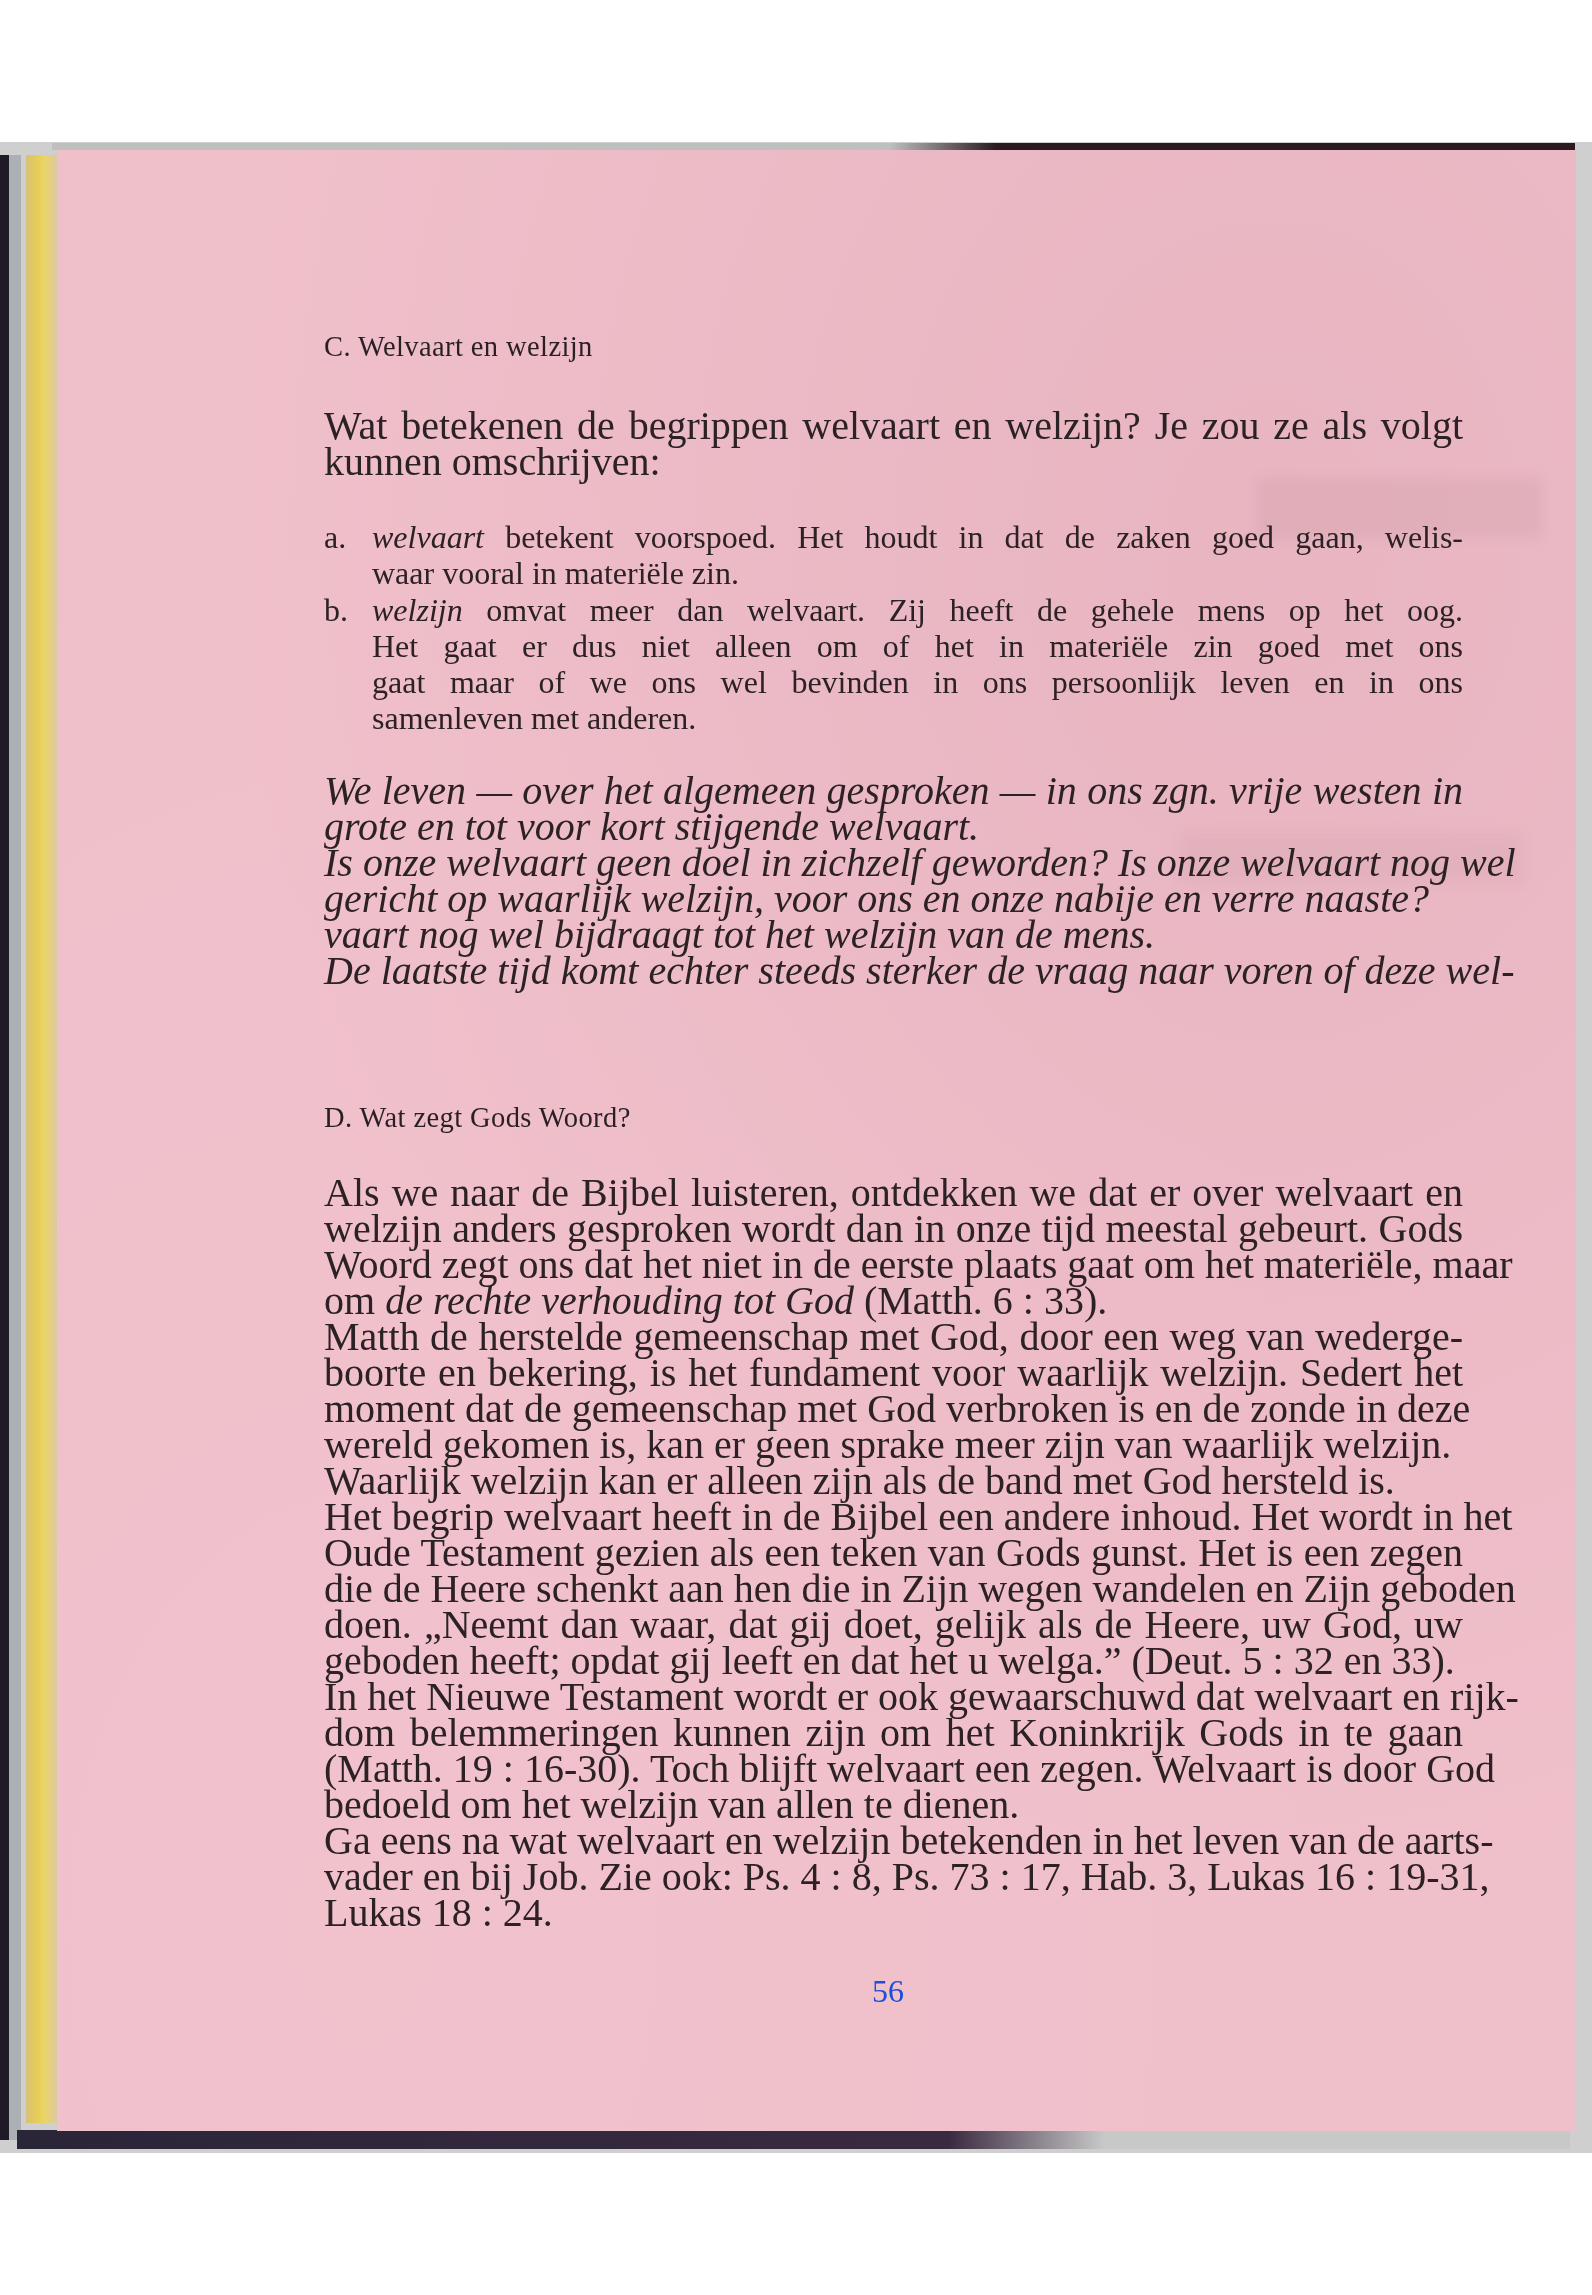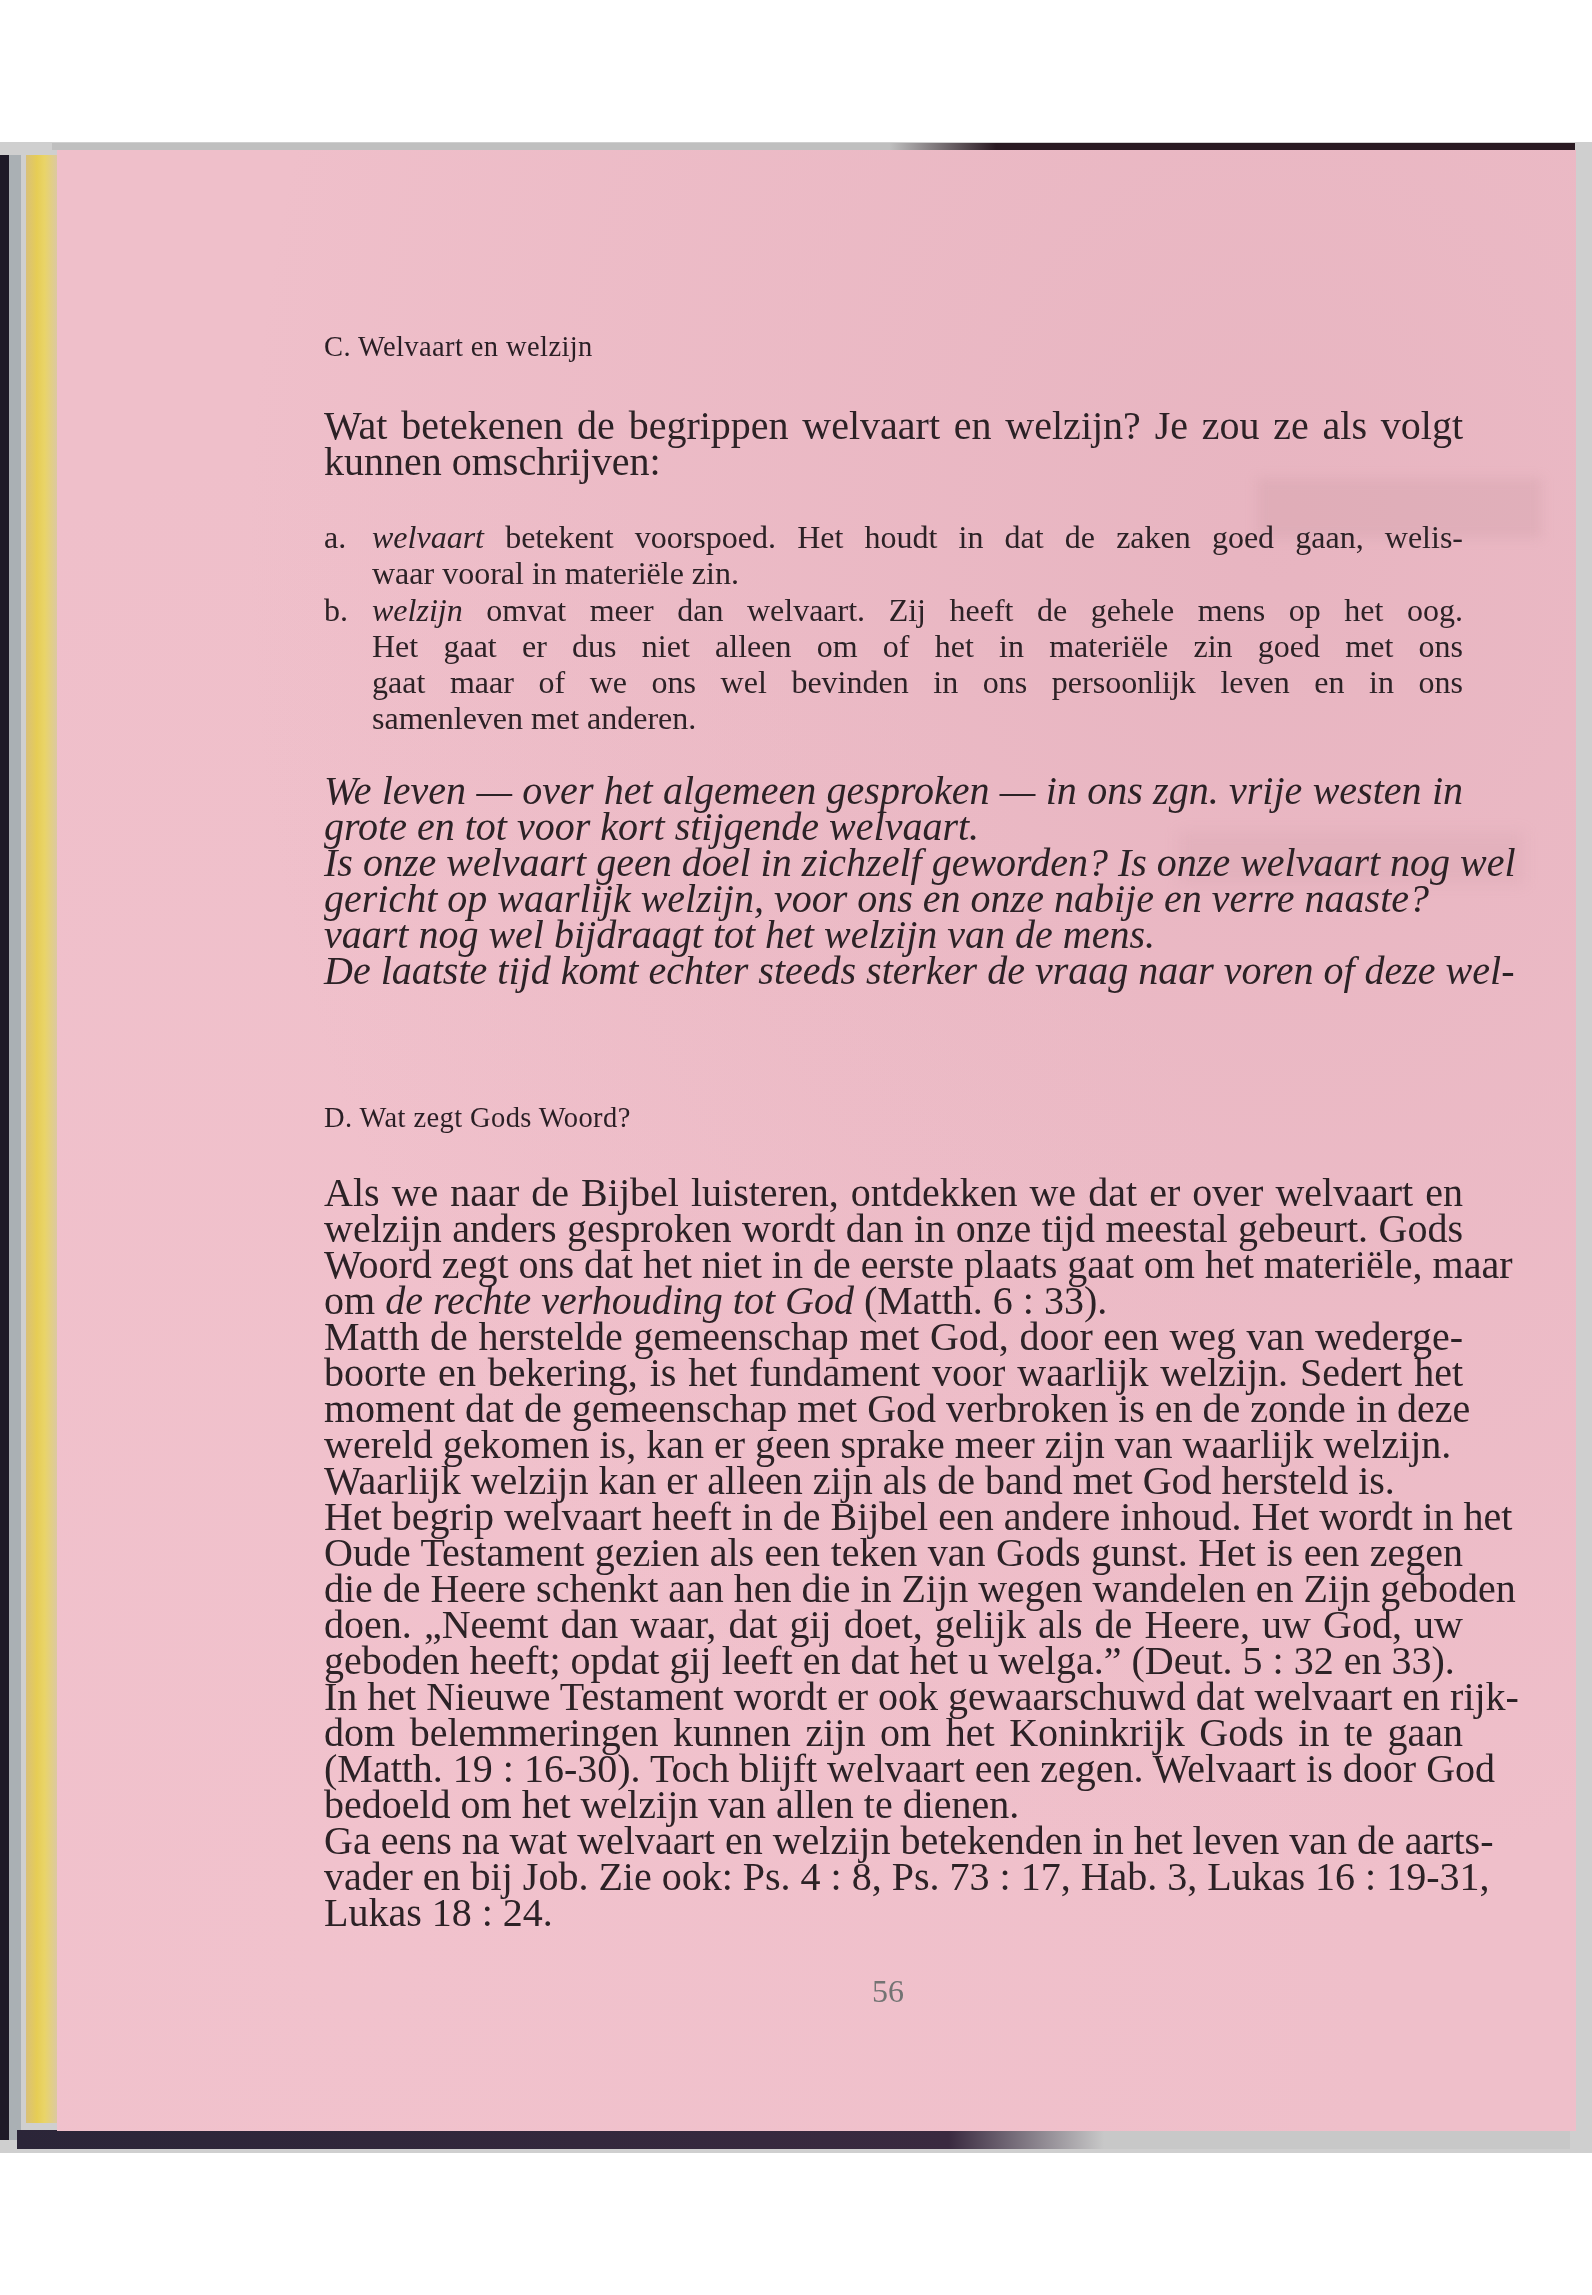--- a/index.html
+++ b/index.html
@@ -46,21 +46,21 @@
     }
     .para .line { display: block; text-align: justify; text-align-last: justify; white-space: nowrap; }
     .para .line.last { text-align-last: left; }
     .list-item { position: absolute; left: 324px; width: 1139px; font-size: 32px; line-height: 36px; color: #2c2226; }
     .list-item .marker { position: absolute; left: 0; top: 0; }
     .list-item .body { position: absolute; left: 48px; width: 1091px; }
     .list-item .line { display: block; text-align: justify; text-align-last: justify; white-space: nowrap; }
     .list-item .line.last { text-align-last: left; }
     em { font-style: italic; }
     .page-number {
-      position: absolute; left: 872px; top: 1973px; font-size: 32px; color: #737373;
+      position: absolute; left: 872px; top: 1973px; font-size: 32px; color: #1d4ed8;
     }
     .bleed {
       position: absolute; left: 1200px; top: 328px; width: 285px; height: 60px;
       background: rgba(200,150,160,0.25); filter: blur(5.2px);
     }
     .bleed2 {
       position: absolute; left: 1122px; top: 682px; width: 345px; height: 52px;
       background: rgba(200,150,160,0.18); filter: blur(7px);
     }
   </style>

